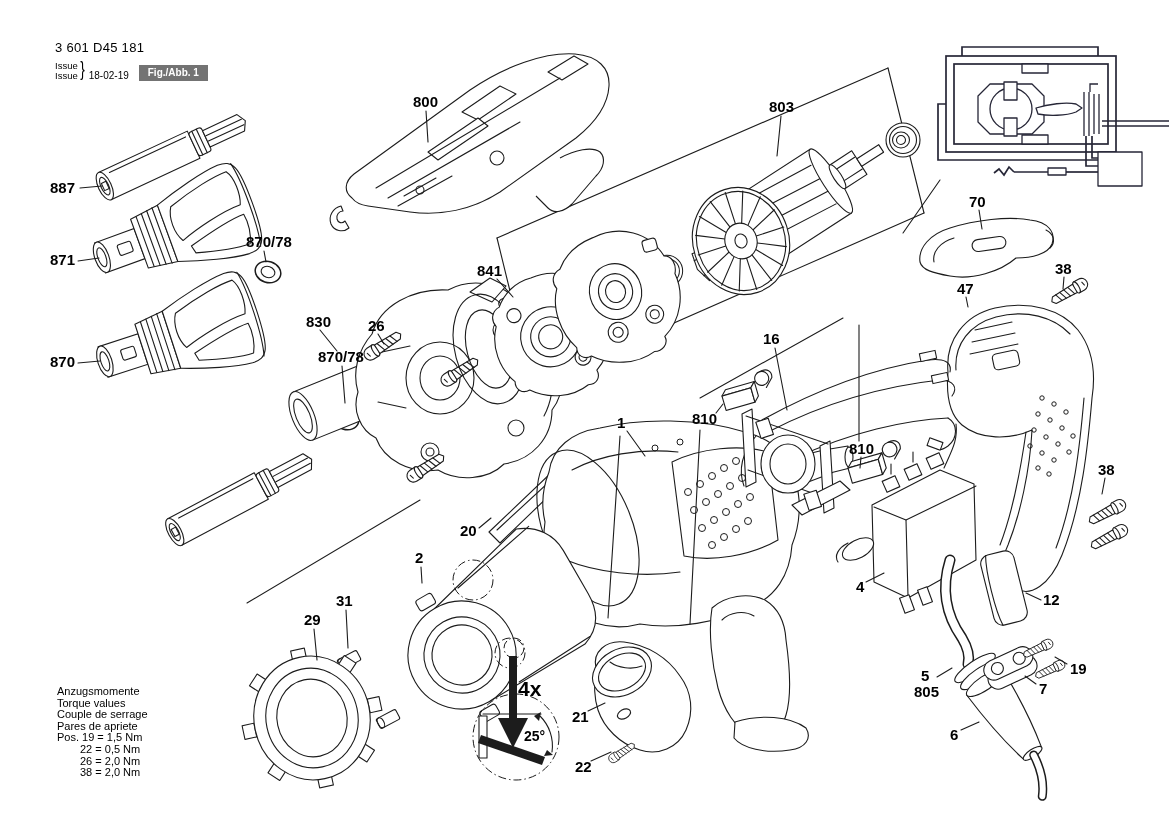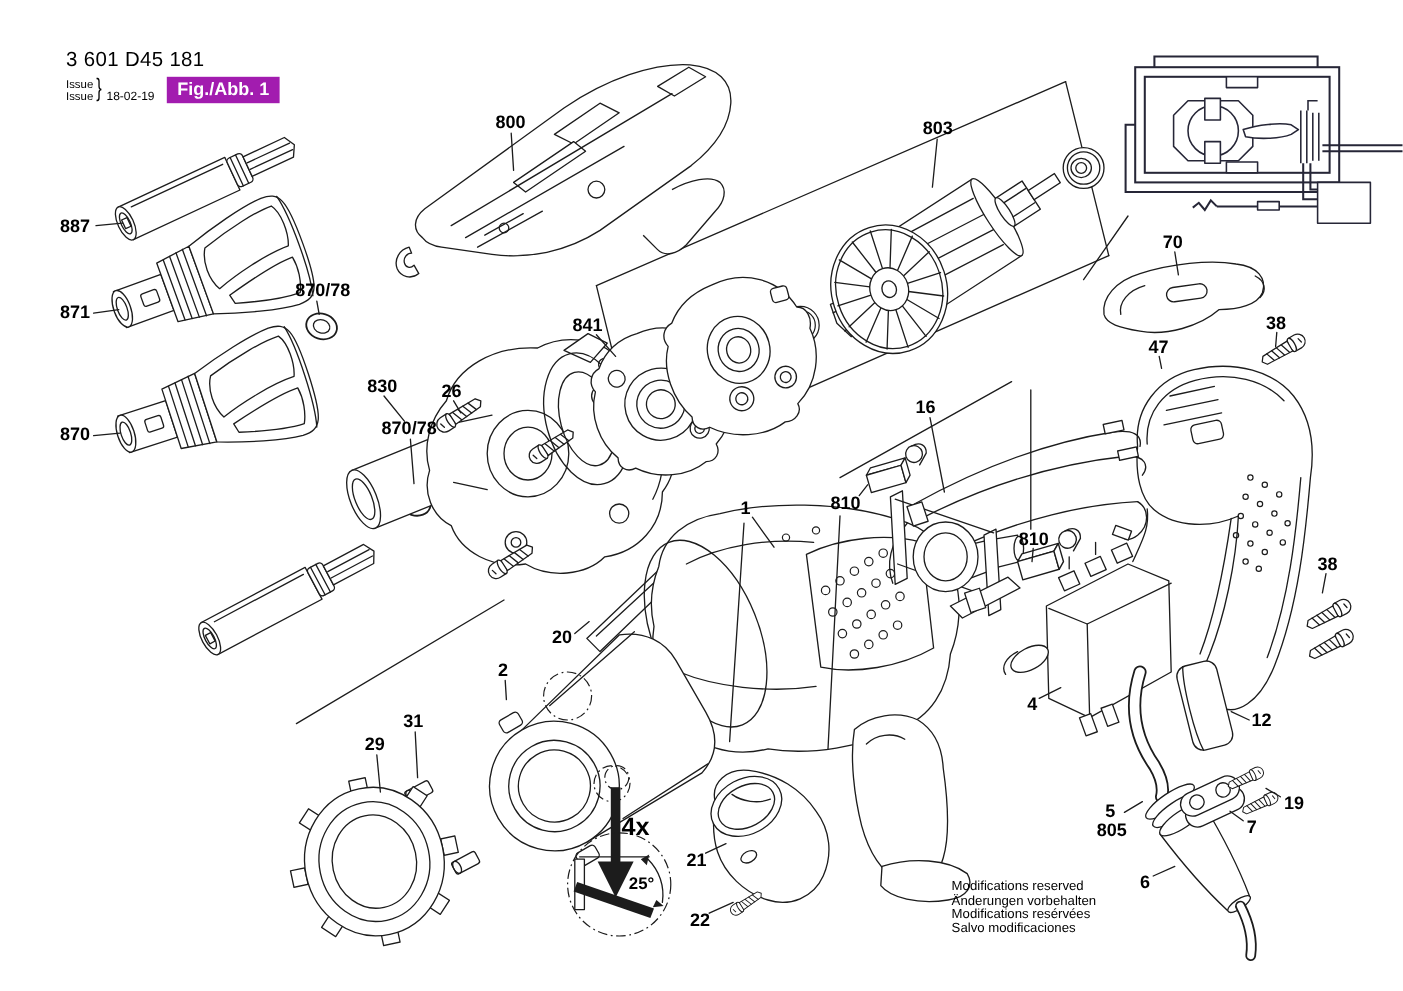--- a/index.html
+++ b/index.html
@@ -11,26 +11,26 @@
   .dd{fill:none;stroke:#1c1c1c;stroke-width:1;stroke-dasharray:8 3 1.5 3}
   .sc{fill:none;stroke:#262637;stroke-width:1.7}
   .sc2{stroke:#262637;stroke-width:1.3}
   .pl{font:bold 15px "Liberation Sans",sans-serif;fill:#000}
   .pl2{font:bold 21px "Liberation Sans",sans-serif;fill:#000}
   .pl3{font:bold 14px "Liberation Sans",sans-serif;fill:#000}
   .note{position:absolute;font-size:11px;line-height:11.6px;white-space:nowrap}
   .note div{height:11.6px}
   .indent{padding-left:23px}
   .title-block{position:absolute;left:55px;top:40px}
-  .pn{font-size:17px;letter-spacing:.3px}
+  .pn{font-size:13px;letter-spacing:.3px}
   .row2{display:flex;align-items:flex-end;margin-top:2px}
   .is{font-size:9.5px;line-height:10px;display:flex;flex-direction:column}
   .brace{font-size:21px;font-weight:400;margin:0 3px 0 1px;transform:scaleX(.65)}
   .date{font-size:10px;margin-right:10px}
-  .figbox{background:#a21caf;color:#fff;font-weight:bold;font-size:15px;padding:2px 9px 3px}
+  .figbox{background:#737373;color:#fff;font-weight:bold;font-size:10px;padding:2px 9px 3px}
 </style>
 </head>
 <body>
 
 <div class="stage">
 
 <svg width="1169" height="826" viewBox="0 0 1169 826">
   <defs>
     <g id="screw">
       <path class="fw" d="M-3,-6.5 A6.5,6.5 0 0 0 -3,6.5 L3,6.5 L3,-6.5 Z"></path>
@@ -568,21 +568,25 @@
       <div class="is">
         <span>Issue</span>
         <span>Issue</span>
       </div>
       <span class="brace">}</span>
       <span class="date">18-02-19</span>
       <div class="figbox">Fig./Abb. 1</div>
     </div>
   </div>
 
-
-  <div class="note" style="left:793px;top:734px">
-    <div>Modifications reserved</div>
-    <div>Änderungen vorbehalten</div>
-    <div>Modifications resérvées</div>
-    <div>Salvo modificaciones</div>
+  <div class="note" style="left:57px;top:686px">
+    <div>Anzugsmomente</div>
+    <div>Torque values</div>
+    <div>Couple de serrage</div>
+    <div>Pares de apriete</div>
+    <div>Pos. 19 = 1,5 Nm</div>
+    <div class="indent">22 = 0,5 Nm</div>
+    <div class="indent">26 = 2,0 Nm</div>
+    <div class="indent">38 = 2,0 Nm</div>
   </div>
 
+
 </div>
 
 </body></html>

